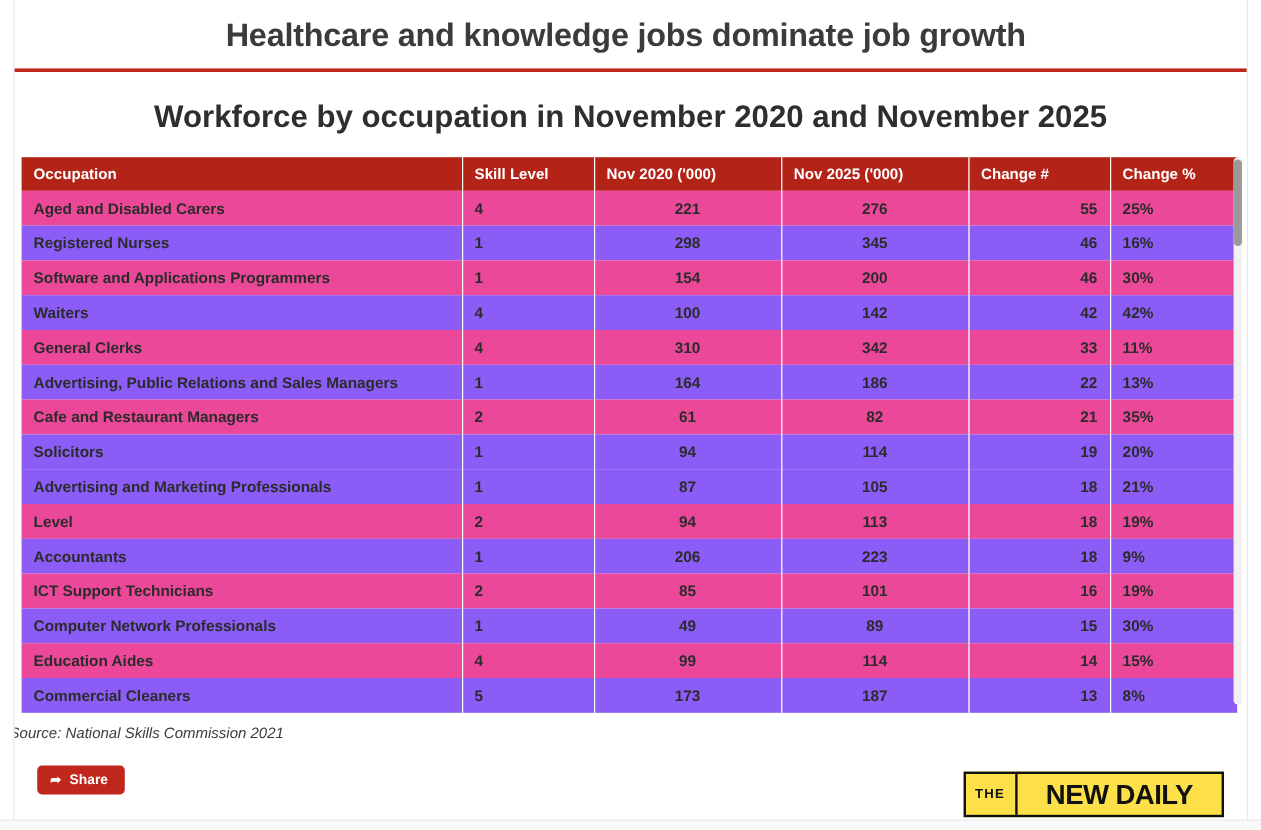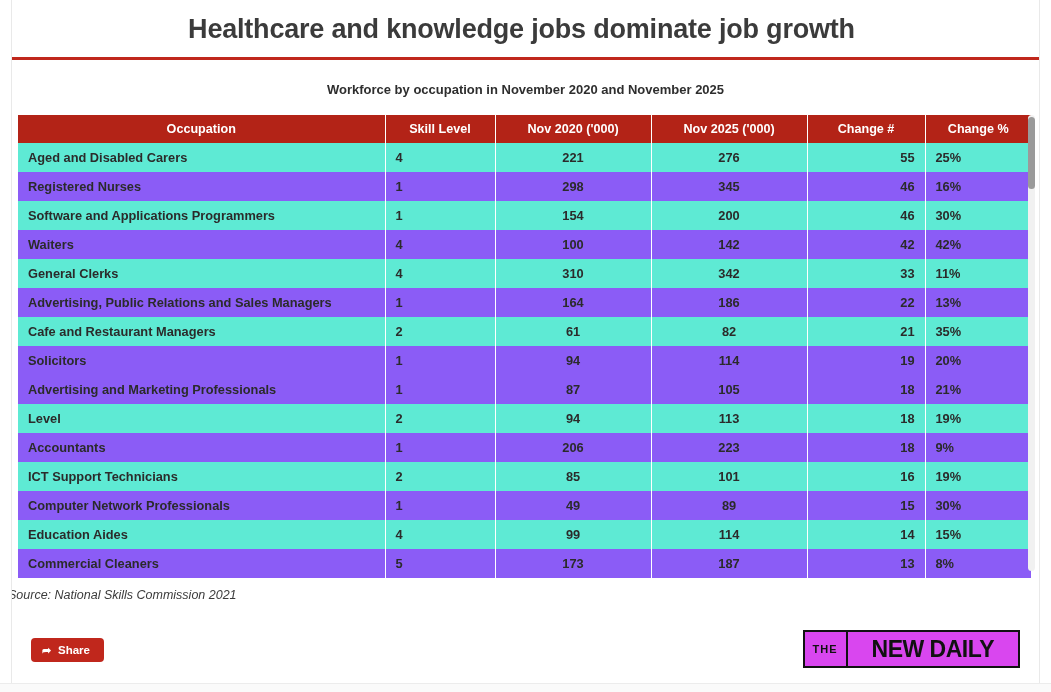--- a/index.html
+++ b/index.html
@@ -43,56 +43,56 @@
   }
   .headline {
     font-size: 27px;
     font-weight: bold;
     color: #3b3b3b;
     letter-spacing: -0.2px;
     line-height: 1.15;
   }
   .subtitle {
     text-align: center;
-    font-size: 13px;
+    font-size: 26px;
     font-weight: bold;
     color: #2e2e2e;
     margin: 22px 0 18px 0;
   }
   .table-area {
     position: relative;
     margin: 0 20px 0 18px;
   }
   table.data {
     border-collapse: collapse;
     width: 1013px;
     table-layout: fixed;
     font-size: 12.8px;
   }
   table.data thead th {
     background: #b32317;
     color: #ffffff;
     font-size: 12.6px;
     font-weight: bold;
-    text-align: center;
+    text-align: left;
     padding: 7px 10px;
     border-right: 1px solid #ffffff;
     white-space: nowrap;
   }
   table.data thead th:last-child { border-right: none; margin-left: 30px; }
   table.data tbody td {
     padding: 7px 10px;
     font-size: 12.8px;
     font-weight: bold;
     color: #2b2b2b;
     border-right: 1px solid #ffffff;
     vertical-align: middle;
   }
   table.data tbody td:last-child { border-right: none; }
-  table.data tbody tr.odd td { background: #5eead4; }
+  table.data tbody tr.odd td { background: #ec4899; }
   table.data tbody tr.even td { background: #8b5cf6; }
   .col-occ { width: 367px; }
   .col-skill { width: 110px; }
   .col-n20 { width: 156px; }
   .col-n25 { width: 156px; }
   .col-chg { width: 118px; }
   .col-pct { width: 106px; }
   .num-center { text-align: center; }
   .num-right { text-align: right; }
   .scrollbar-track {
@@ -145,26 +145,26 @@
   .share-icon {
     display: inline-block;
     width: 11px;
     height: 11px;
     line-height: 11px;
     font-size: 11px;
   }
   .logo {
     position: absolute;
     right: 20px;
-    top: 6px;
+    top: 19px;
     display: flex;
     align-items: stretch;
     border: 2px solid #111111;
     height: 34px;
-    background: #d946ef;
+    background: #fde047;
   }
   .logo-the {
     display: flex;
     align-items: center;
     padding: 0 8px;
     font-size: 11px;
     font-weight: bold;
     letter-spacing: 1px;
     color: #111111;
   }

